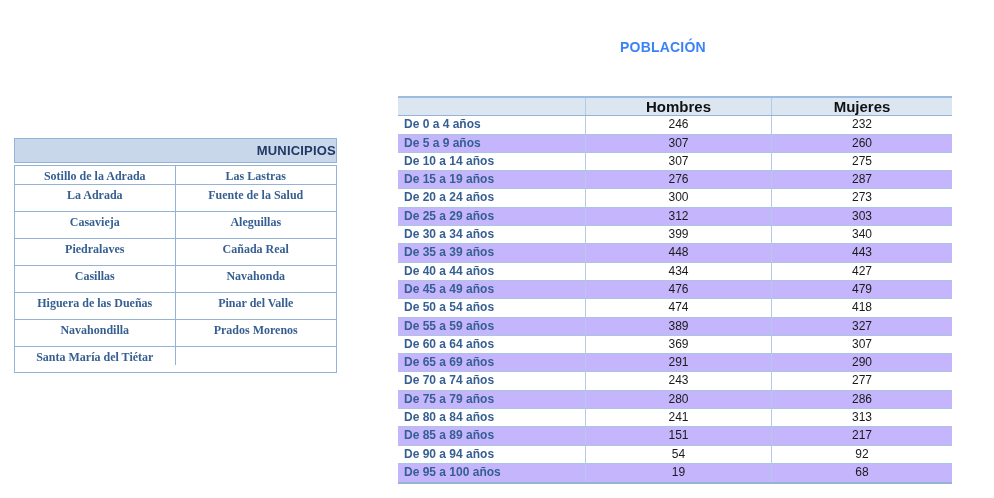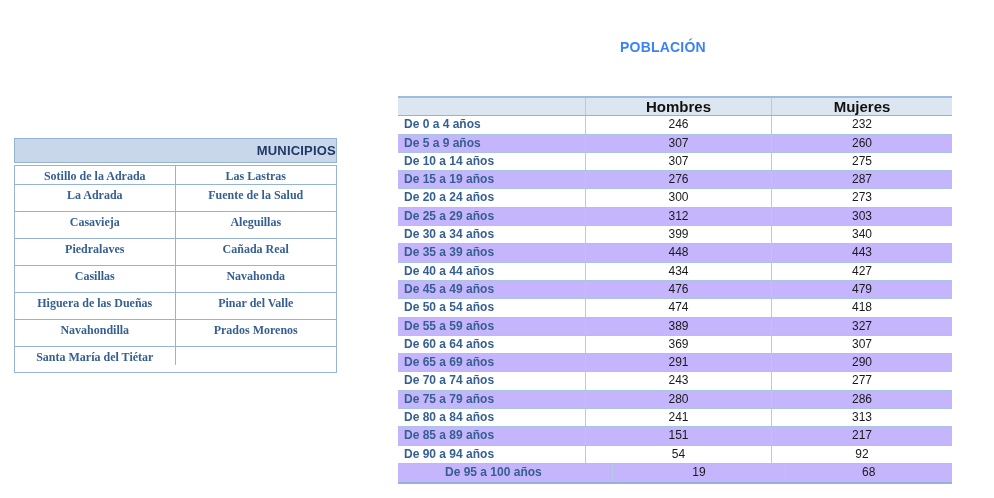--- a/index.html
+++ b/index.html
@@ -77,21 +77,21 @@
     width: 554px;
     border-top: 2px solid #9DBCE0;
     border-bottom: 2px solid #95B3D7;
     font-size: 12px;
   }
   .pob-row {
     display: flex;
     height: 18.3px;
     border-bottom: 1px solid #AAC4E2;
   }
-  .pob-row:last-child { border-bottom: none; padding-left: 41px; }
+  .pob-row:last-child { border-bottom: none; }
   .pob-row.band { background: #c4b5fd; }
   .pob-row.pob-head {
     background: #DCE6F1;
     border-bottom: 1px solid #95B3D7;
   }
   .cell {
     overflow: hidden;
     line-height: 17px;
     color: #1a1a1a;
   }

